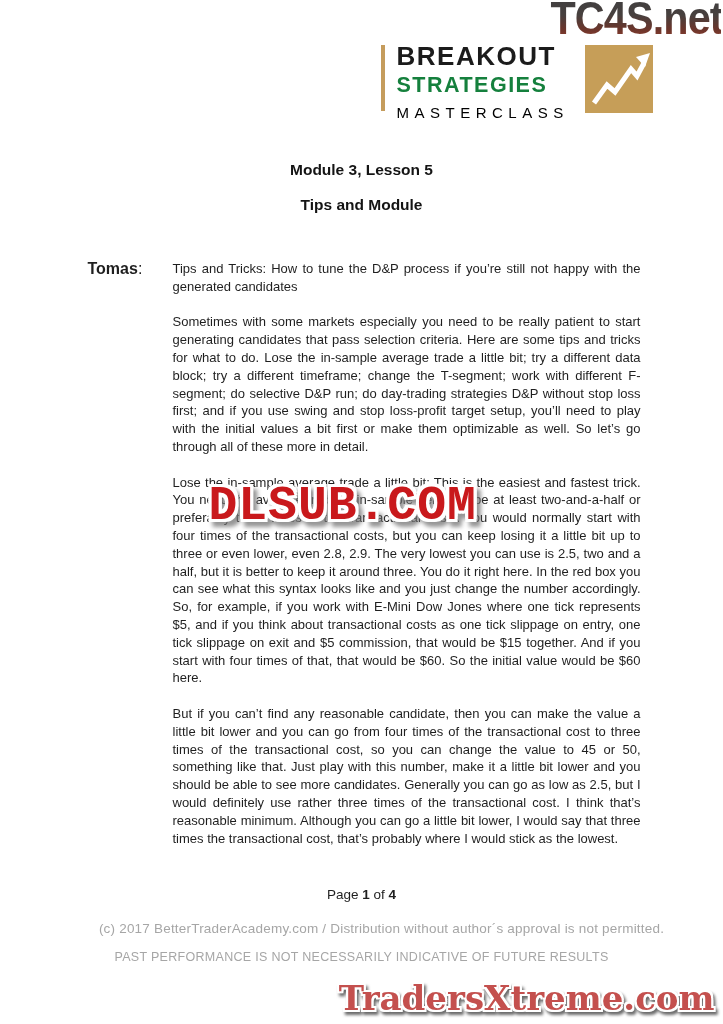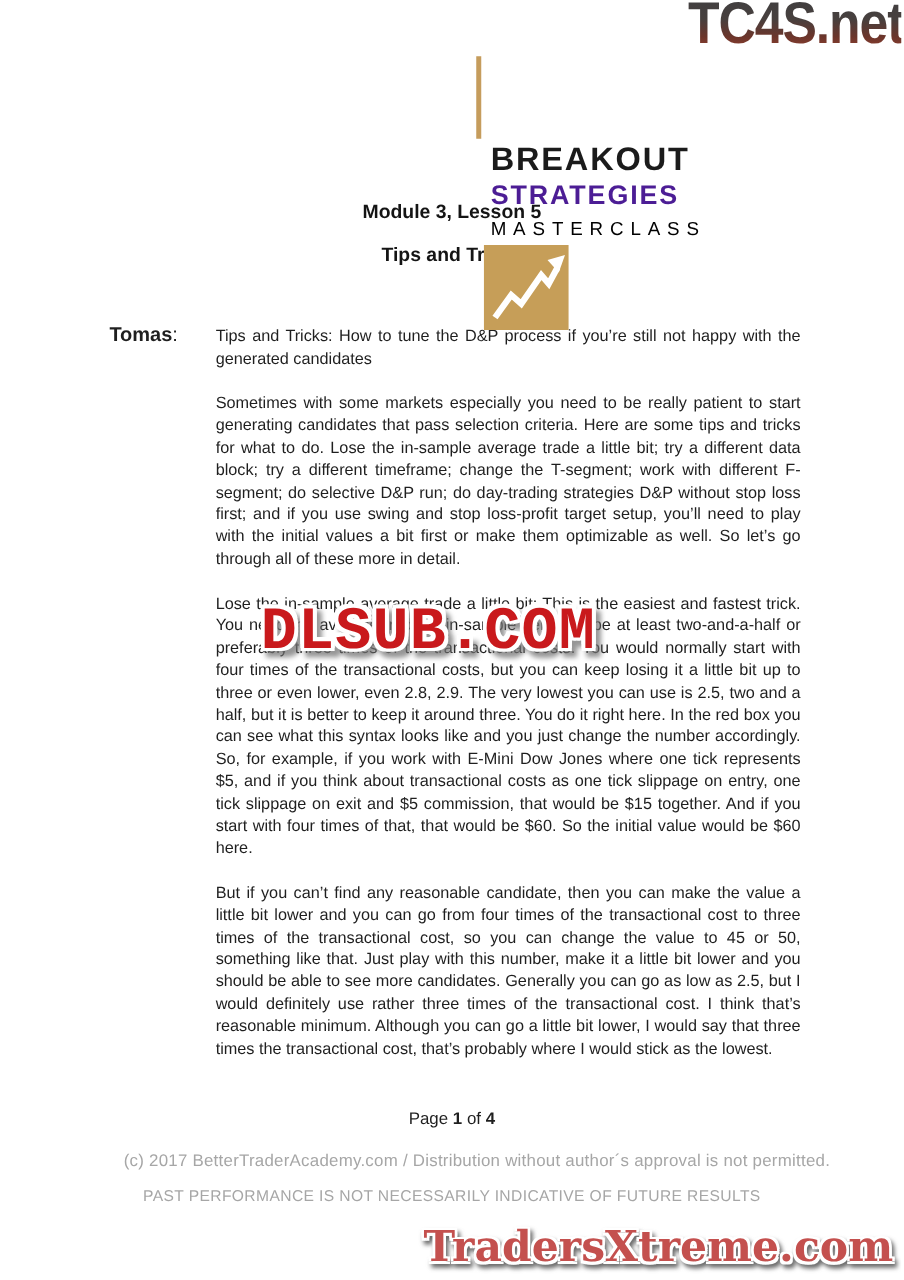--- a/index.html
+++ b/index.html
@@ -13,25 +13,25 @@
   .tc4s {
     position:absolute; top:-6px; right:-2px; z-index:6;
     font-family:"Liberation Sans", sans-serif; font-weight:900;
     font-size:47px; letter-spacing:-1px; line-height:1;
     transform:scaleX(0.88); transform-origin:right top;
     background:linear-gradient(180deg,#3f3f41 0%,#47403e 45%,#6b352b 75%,#93402f 100%);
     -webkit-background-clip:text; background-clip:text; color:transparent;
   }
 
   
-  .logo { position:absolute; left:378px; top:40px; display:flex; align-items:flex-start; z-index:1;flex-direction:column; }
+  .logo { position:absolute; left:378px; top:40px; display:flex; align-items:flex-start; z-index:1; }
   .logo-bar { width:4px; height:66px; background:#c59c5c; margin-top:5px; }
   .logo-text { margin-left:12px; width:182px; }
   .logo-l1 { font-weight:700; font-size:26px; line-height:1; letter-spacing:1.5px; color:#1b1b1b; margin-top:3px; }
-  .logo-l2 { font-weight:700; font-size:21.5px; line-height:1; letter-spacing:1.5px; color:#4c1d95; margin-top:6px; }
+  .logo-l2 { font-weight:700; font-size:21.5px; line-height:1; letter-spacing:1.5px; color:#15803d; margin-top:6px; }
   .logo-l3 { font-weight:400; font-size:15px; line-height:1; letter-spacing:5.5px; color:#000000; margin-top:8px; }
   .logo-icon { margin-left:6px; margin-top:5px; width:68px; height:68px; }
 
   
   .title, .subtitle {
     position:absolute; left:0; width:100%; text-align:center;
     font-weight:700; font-size:15.5px; color:#141414; margin:0;
   }
   .title { top:161px; }
   .subtitle { top:196px; }
@@ -97,21 +97,21 @@
     <div class="logo-icon">
       <svg width="68" height="68" viewBox="0 0 68 68" xmlns="http://www.w3.org/2000/svg">
         <rect x="0" y="0" width="68" height="68" fill="#c69e58"></rect>
         <polyline points="9,58 22,40 30,47 46,24 52,31 59,18" fill="none" stroke="#ffffff" stroke-width="5"></polyline>
         <polygon points="65,8 51,12 60,22" fill="#ffffff"></polygon>
       </svg>
     </div>
   </div>
 
   <h1 class="title">Module 3, Lesson 5</h1>
-  <h2 class="subtitle">Tips and Tricks</h2>
+  <h2 class="subtitle">Tips and Module</h2>
 
   <div class="speaker"><span class="b">Tomas</span><span>:</span></div>
 
   <div class="content">
     <p>Tips and Tricks: How to tune the D&amp;P process if you’re still not happy with the generated candidates</p>
     <p>Sometimes with some markets especially you need to be really patient to start generating candidates that pass selection criteria. Here are some tips and tricks for what to do. Lose the in-sample average trade a little bit; try a different data block; try a different timeframe; change the T-segment; work with different F-segment; do selective D&amp;P run; do day-trading strategies D&amp;P without stop loss first; and if you use swing and stop loss-profit target setup, you’ll need to play with the initial values a bit first or make them optimizable as well. So let’s go through all of these more in detail.</p>
     <p>Lose the in-sample average trade a little bit: This is the easiest and fastest trick. You need the average trade in in-sample period to be at least two-and-a-half or preferably three times of the transactional costs. You would normally start with four times of the transactional costs, but you can keep losing it a little bit up to three or even lower, even 2.8, 2.9. The very lowest you can use is 2.5, two and a half, but it is better to keep it around three. You do it right here. In the red box you can see what this syntax looks like and you just change the number accordingly. So, for example, if you work with E-Mini Dow Jones where one tick represents $5, and if you think about transactional costs as one tick slippage on entry, one tick slippage on exit and $5 commission, that would be $15 together. And if you start with four times of that, that would be $60. So the initial value would be $60 here.</p>
     <p>But if you can’t find any reasonable candidate, then you can make the value a little bit lower and you can go from four times of the transactional cost to three times of the transactional cost, so you can change the value to 45 or 50, something like that. Just play with this number, make it a little bit lower and you should be able to see more candidates. Generally you can go as low as 2.5, but I would definitely use rather three times of the transactional cost. I think that’s reasonable minimum. Although you can go a little bit lower, I would say that three times the transactional cost, that’s probably where I would stick as the lowest.</p>
   </div>
 

